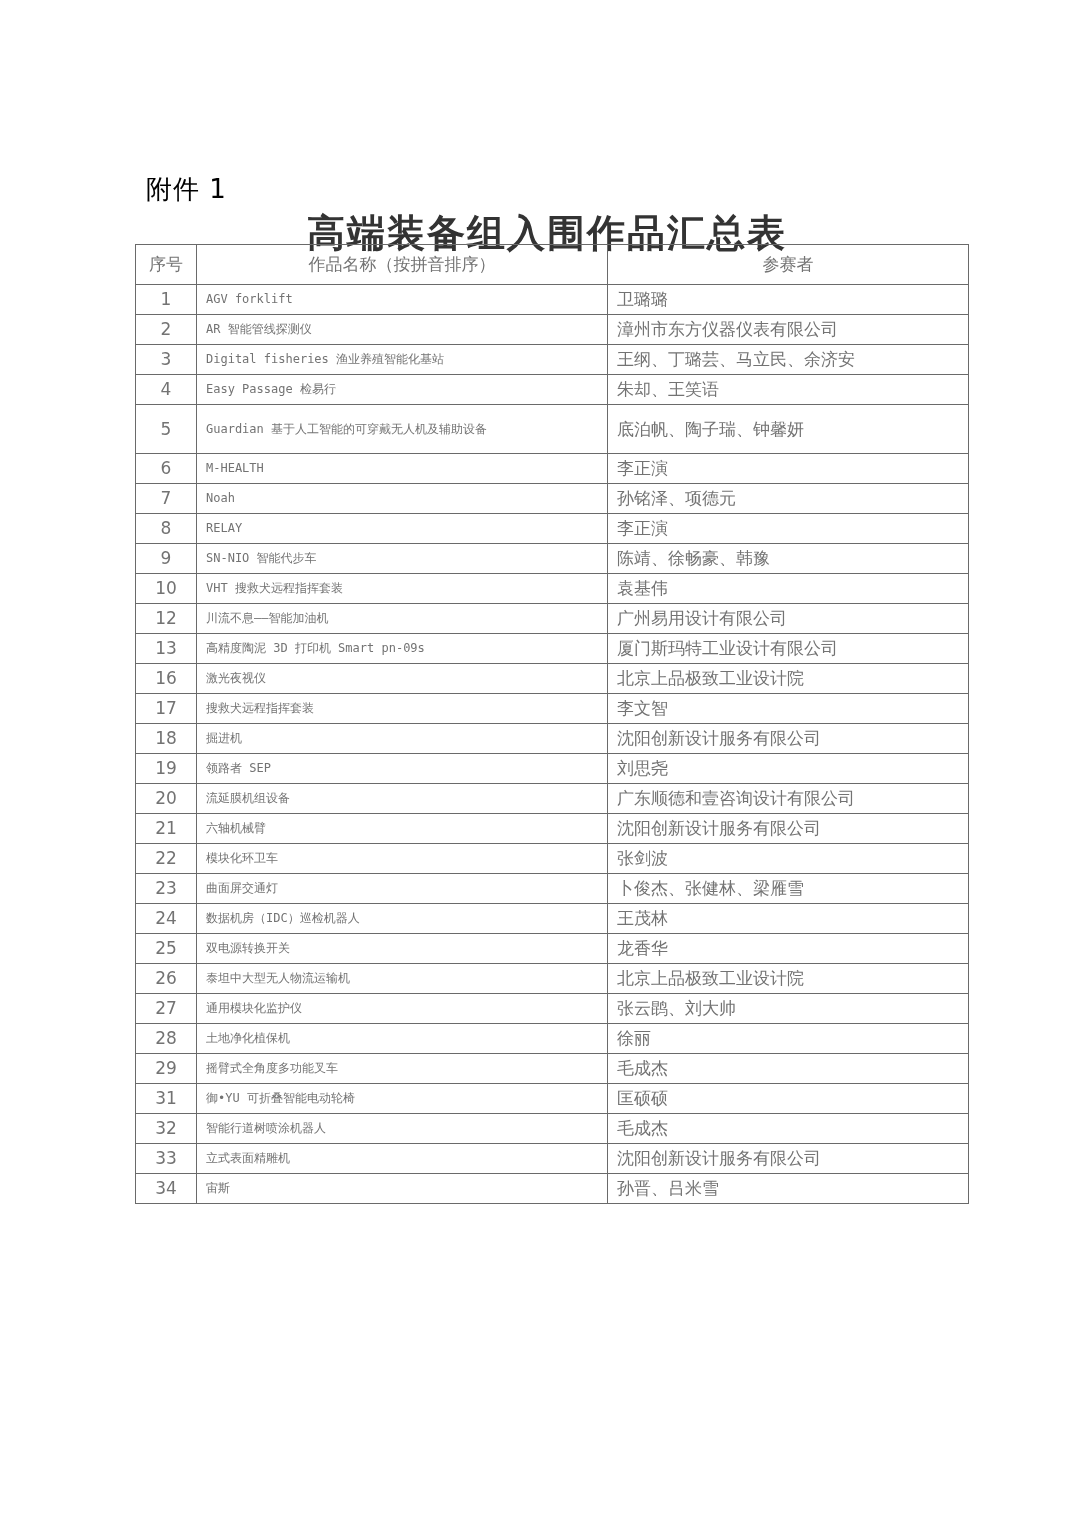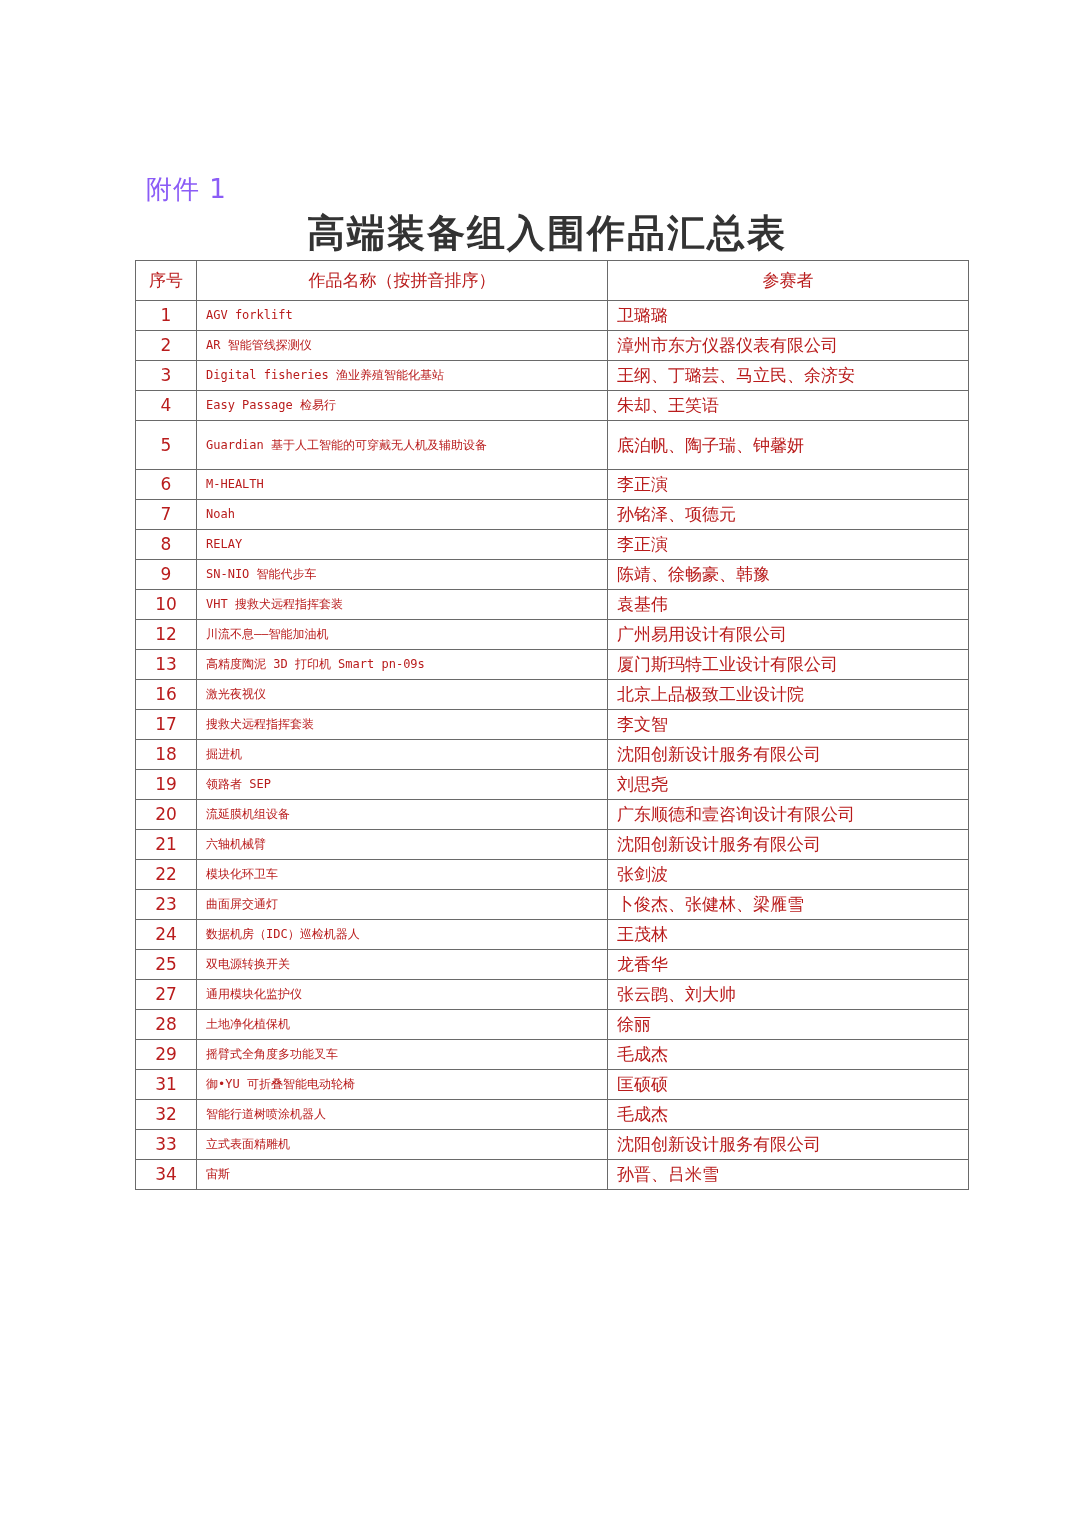--- a/index.html
+++ b/index.html
@@ -8,40 +8,40 @@
       background: #ffffff;
       position: relative;
       overflow: hidden;
       font-family: "DejaVu Sans", "Liberation Sans", sans-serif;
       color: #333333;
     }
     .attachment-label {
       position: absolute;
       left: 146px; top: 172px;
       font-size: 26px;
-      color: #8b5cf6;
+      color: #000000;
       letter-spacing: 1px;
     }
     .page-title {
       position: absolute;
       left: 0; width: 1094px; top: 208px;
       text-align: center;
       font-size: 38px;
       font-weight: bold;
       color: #333333;
       letter-spacing: 2px;
     }
     table.summary {
       position: absolute;
-      left: 135px; top: 260px;
+      left: 135px; top: 244px;
       width: 833px;
       border-collapse: collapse;
       table-layout: fixed;
       font-size: 17px;
-      color: #b91c1c;
+      color: #737373;
     }
     table.summary th, table.summary td {
       border: 1.5px solid #6a6a6a;
       padding: 0 9px;
       line-height: 23px;
       vertical-align: middle;
     }
     table.summary th {
       height: 39px;
       font-weight: normal;
@@ -180,20 +180,25 @@
         <td class="num">24</td>
         <td class="name">数据机房（IDC）巡检机器人</td>
         <td class="part">王茂林</td>
       </tr>
       <tr>
         <td class="num">25</td>
         <td class="name">双电源转换开关</td>
         <td class="part">龙香华</td>
       </tr>
       <tr>
+        <td class="num">26</td>
+        <td class="name">泰坦中大型无人物流运输机</td>
+        <td class="part">北京上品极致工业设计院</td>
+      </tr>
+      <tr>
         <td class="num">27</td>
         <td class="name">通用模块化监护仪</td>
         <td class="part">张云鹍、刘大帅</td>
       </tr>
       <tr>
         <td class="num">28</td>
         <td class="name">土地净化植保机</td>
         <td class="part">徐丽</td>
       </tr>
       <tr>

